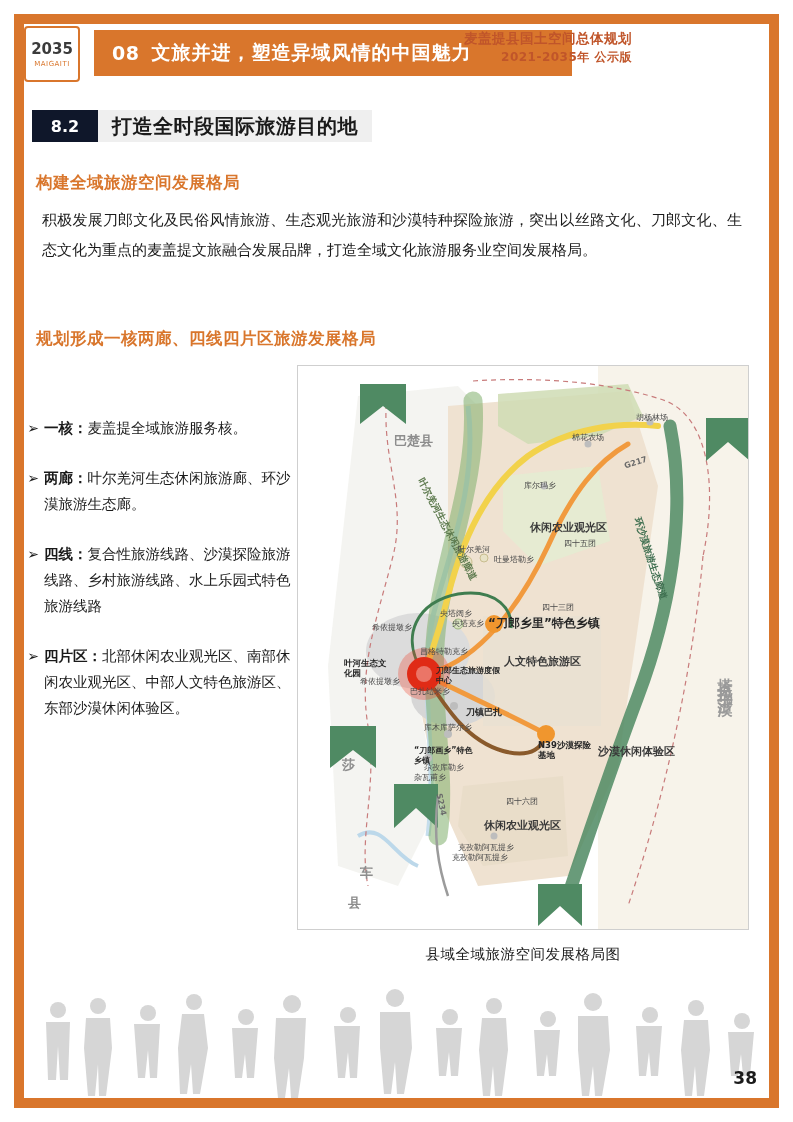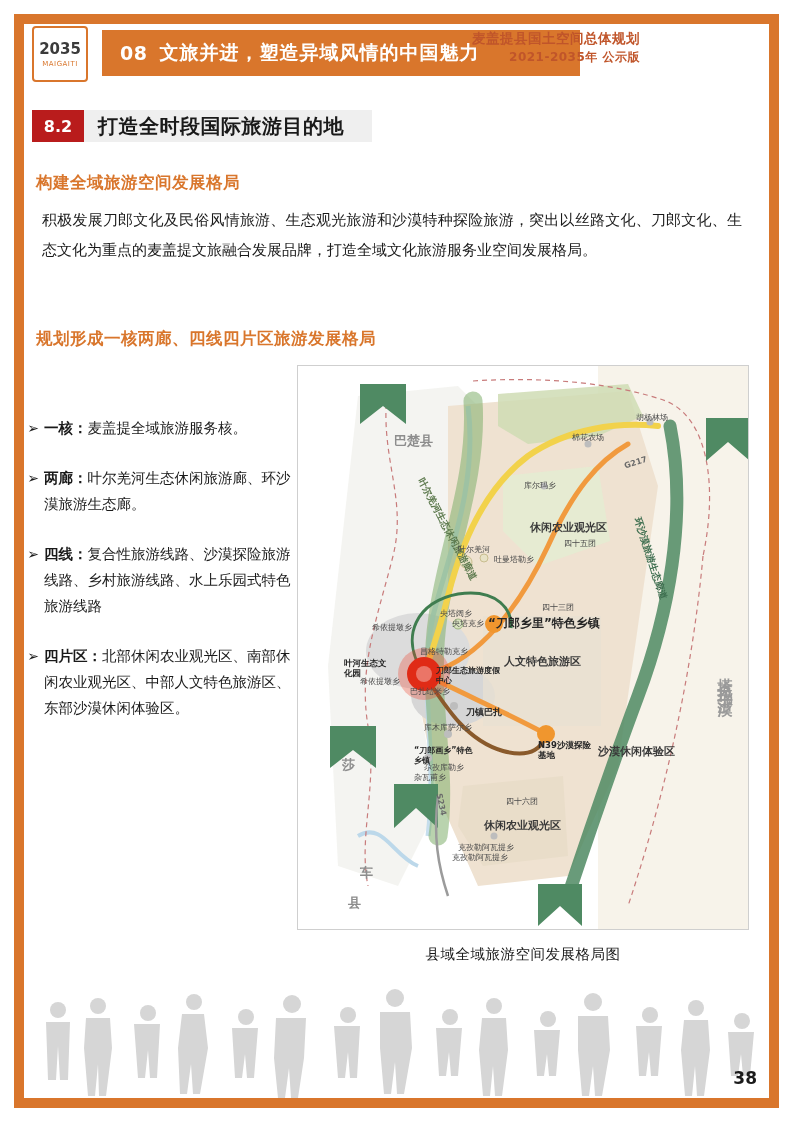--- a/index.html
+++ b/index.html
@@ -34,21 +34,21 @@
     position: absolute; left: 14px; bottom: 14px;
     width: 765px; height: 10px; background: #d9762c;
   }
   .inner {
     position: absolute; left: 24px; top: 24px;
     width: 745px; height: 1074px;
     background: #ffffff;
   }
   
   .header {
-    position: absolute; left: 24px; top: 24px;
+    position: absolute; left: 16px; top: 24px;
     width: 620px; height: 62px;
   }
   .logo-badge {
     position: absolute; left: 8px; top: 2px;
     width: 56px; height: 56px;
     border: 2px solid #d9762c;
     border-radius: 4px;
     display: flex; flex-direction: column;
     align-items: center; justify-content: center;
     background: #fff;
@@ -84,21 +84,21 @@
     font-size: 12px; font-weight: bold; color: #c0552a; letter-spacing: .5px;
   }
   
   .sec-wrap {
     position: absolute; left: 32px; top: 110px;
     width: 340px; height: 32px;
     background: #efefef;
     display: flex; align-items: stretch;
   }
   .sec-num {
-    width: 52px; background: #b91c1c; color: #fff;
+    width: 66px; background: #0f172a; color: #fff;
     display: flex; align-items: center; justify-content: center;
     font-size: 16px; font-weight: bold;
   }
   .sec-name {
     flex: 1; display: flex; align-items: center;
     padding-left: 14px;
     font-size: 20px; font-weight: bold; color: #1a1a1a;
     letter-spacing: .5px;
   }
   

